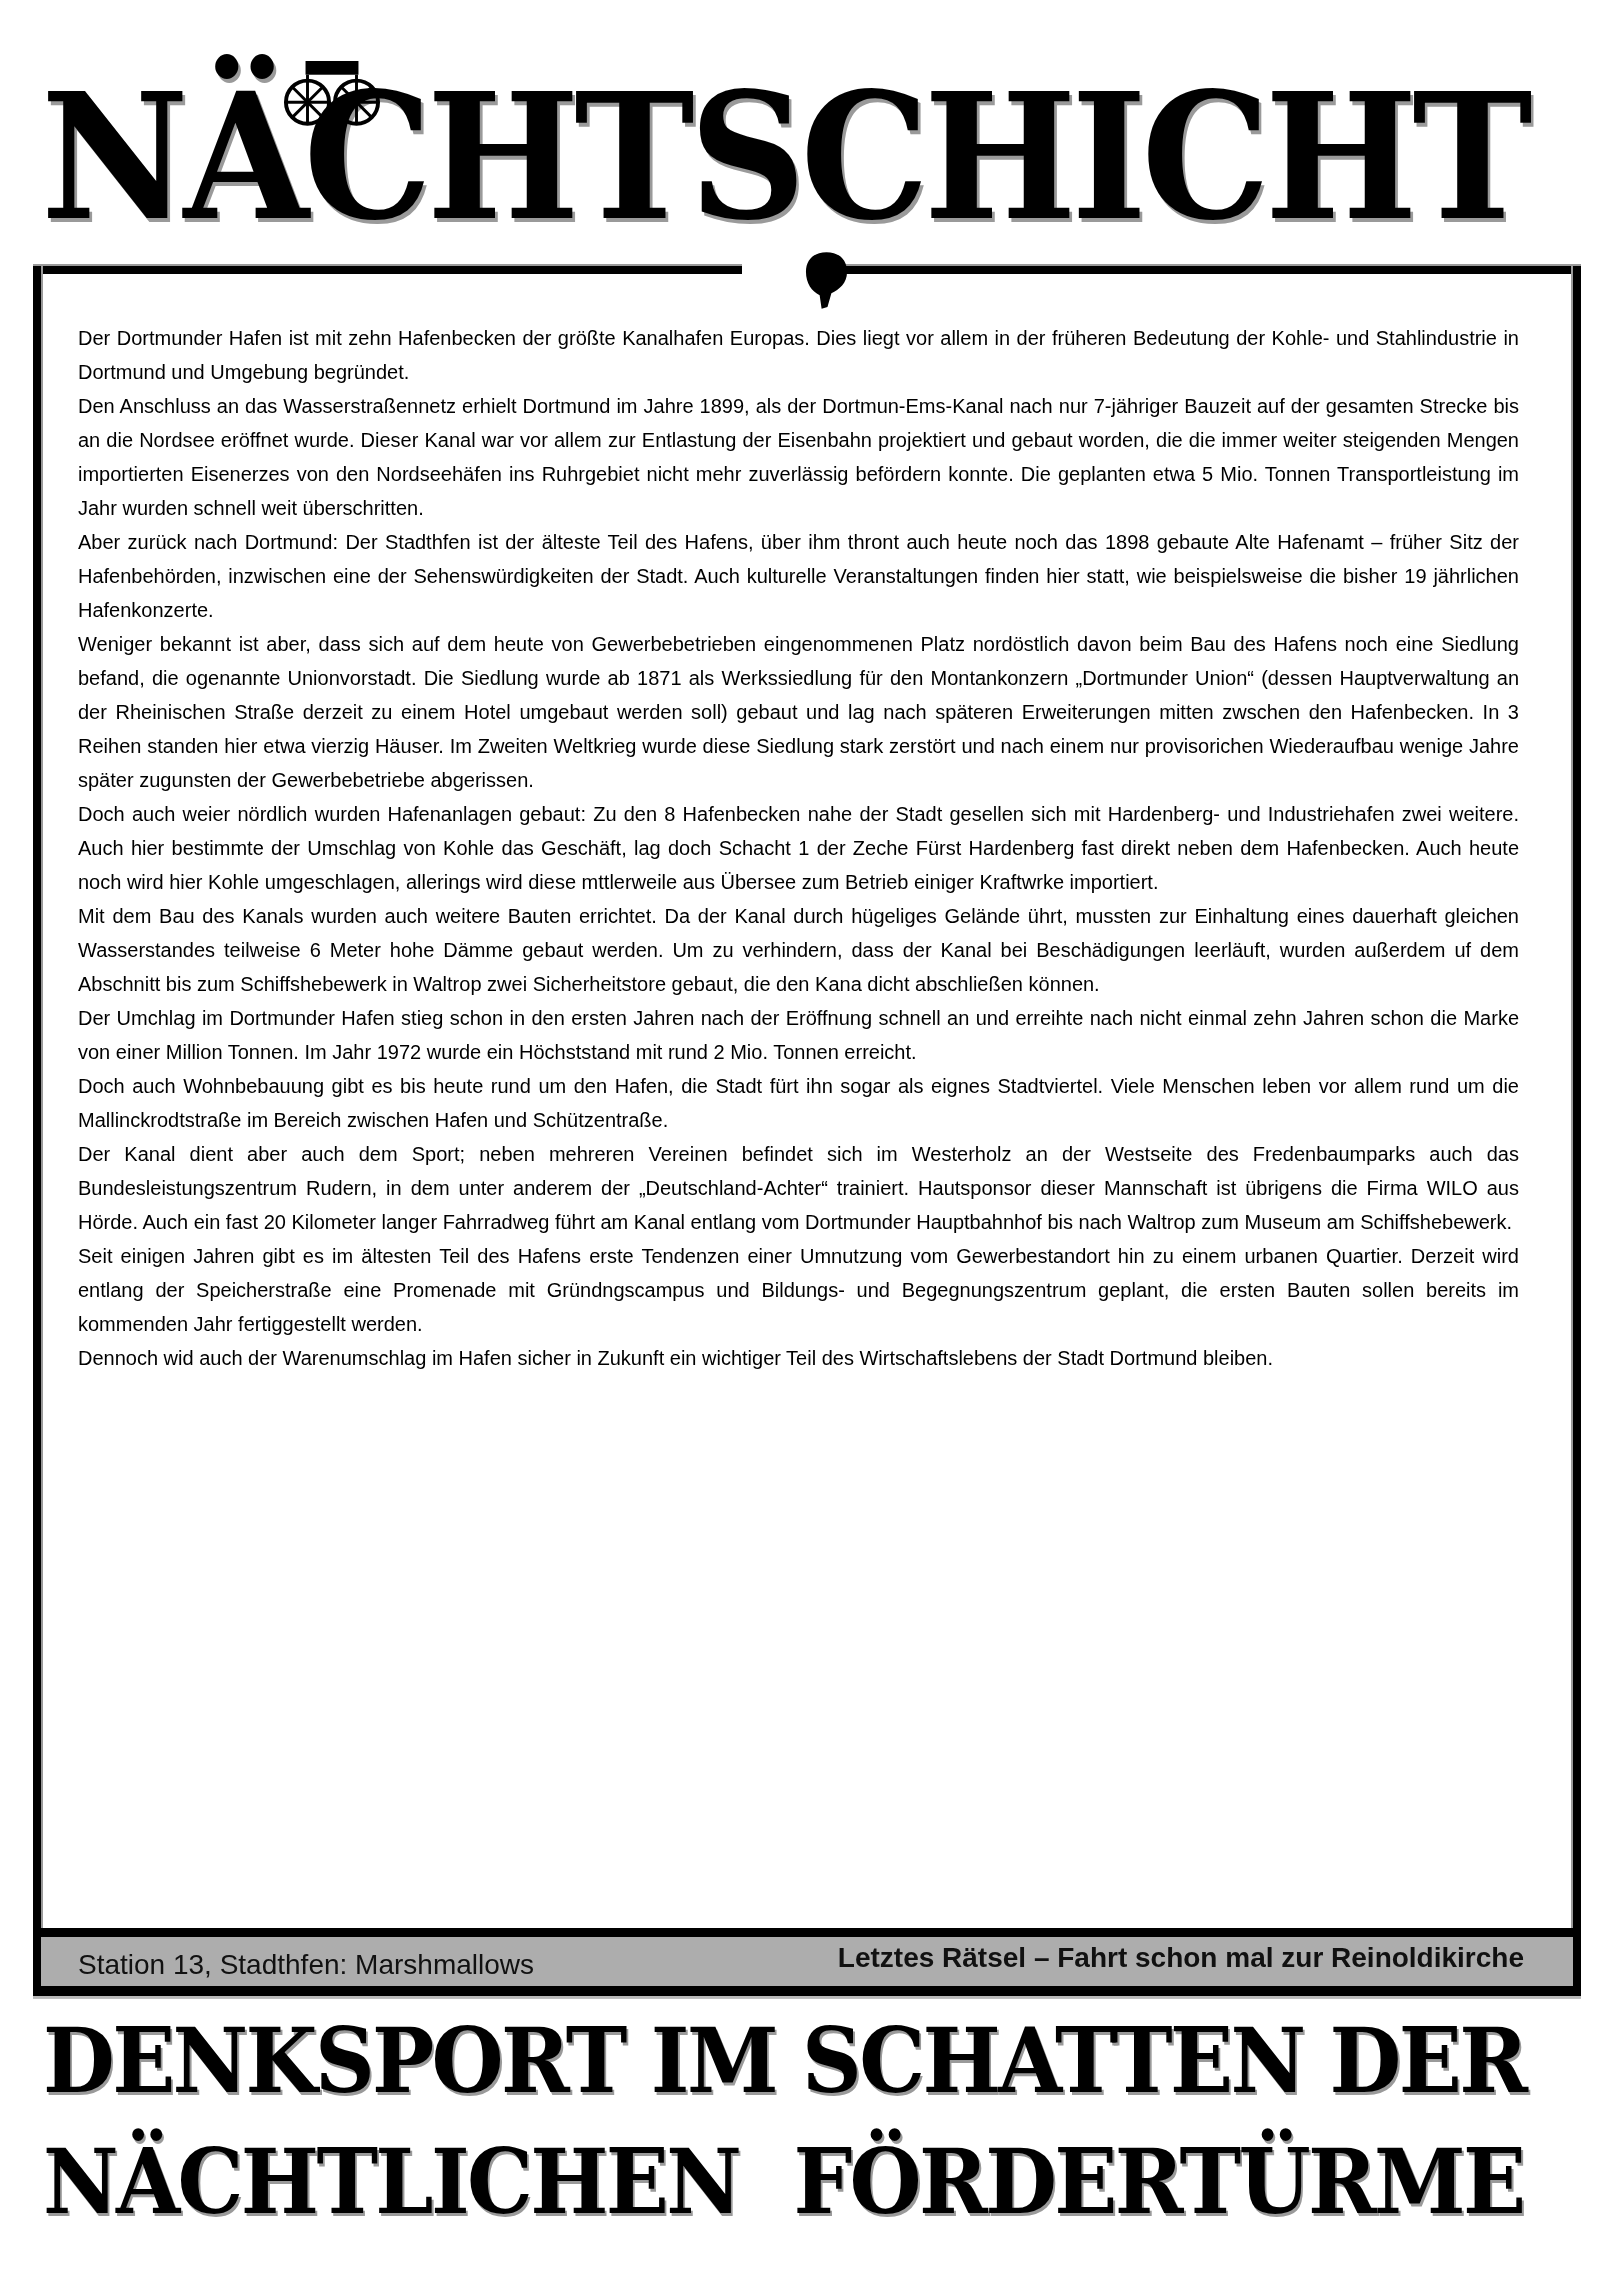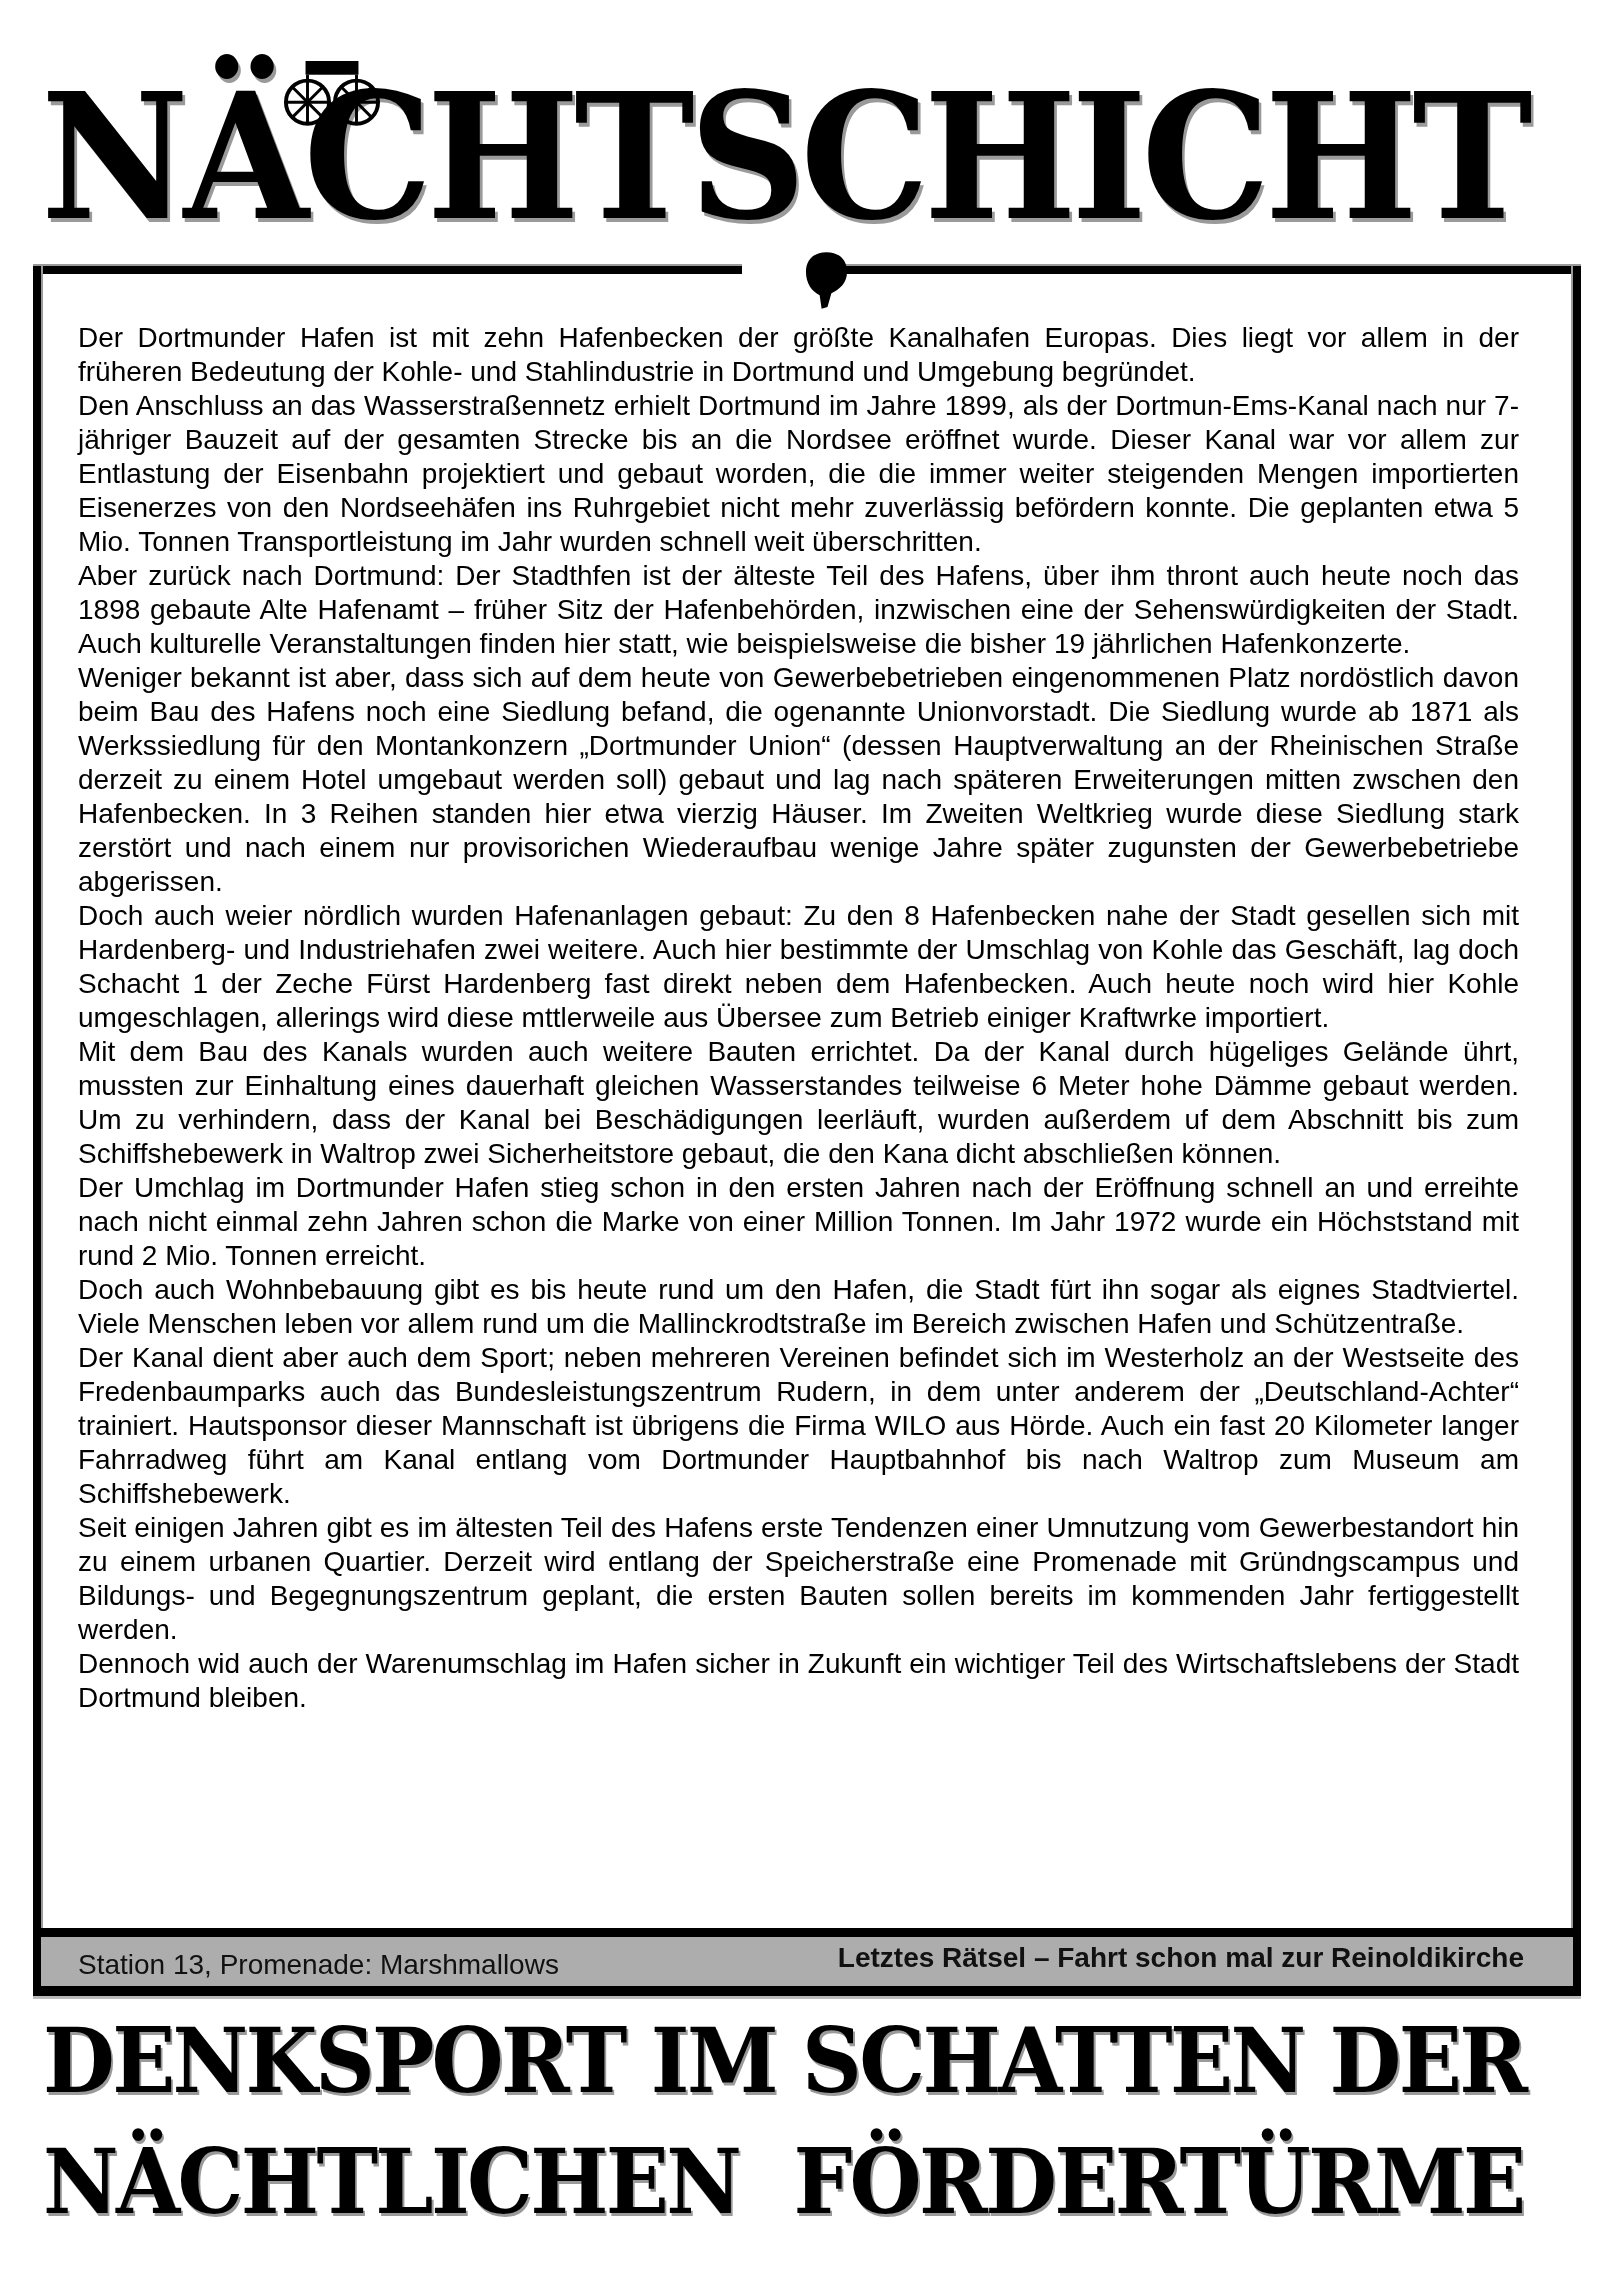--- a/index.html
+++ b/index.html
@@ -13,21 +13,21 @@
     .headframe { position: absolute; left: 237px; top: -7.8px; width: 108px; height: 98px; }
 
     .frame { position: absolute; left: 33px; top: 266px; width: 1548px; height: 1730px; }
     .frame-top-left { position: absolute; left: 0; top: 0; width: 709px; height: 7.8px; background: #000; box-shadow: 0 -2px 0 #9a9a9a; }
     .frame-top-right { position: absolute; left: 804px; top: 0; width: 744px; height: 7.8px; background: #000; box-shadow: 0 -2px 0 #9a9a9a; }
     .frame-left { position: absolute; left: 0; top: 0; width: 7.8px; height: 1730px; background: #000; box-shadow: 2px 0 0 #9a9a9a; }
     .frame-right { position: absolute; right: 0; top: 0; width: 7.8px; height: 1730px; background: #000; box-shadow: -2px 0 0 #9a9a9a; }
     .frame-bottom { position: absolute; left: 0; bottom: 0; width: 1548px; height: 9.8px; background: #000; box-shadow: 0 2.9px 0 #b8b8b8; }
     .drop-ornament { position: absolute; left: 771px; top: -15.7px; width: 45px; height: 61px; }
 
-    .content { position: absolute; left: 78px; top: 321px; width: 1441px; font-size: 28px; line-height: 34px; text-align: justify; }
+    .content { position: absolute; left: 78px; top: 321px; width: 1441px; font-size: 20px; line-height: 34px; text-align: justify; }
     .content p { margin: 0; }
 
     .footer-bar { position: absolute; left: 33px; top: 1928px; width: 1548px; height: 67px; }
     .footer-rule { position: absolute; left: 0; top: 0; width: 1548px; height: 8.8px; background: #000; }
     .footer-fill { position: absolute; left: 7.8px; top: 8.8px; width: 1532px; height: 49px; background: #adadad; }
     .footer-left { position: absolute; left: 45px; top: 19.6px; font-size: 28px; line-height: 33px; color: #111; }
     .footer-right { position: absolute; right: 57px; top: 13px; font-size: 28px; line-height: 33px; font-weight: bold; color: #111; }
 
     .bottom-heading { position: absolute; left: 43px; width: 1529px; font-family: "DejaVu Serif", serif; font-weight: 900;
       text-transform: uppercase; white-space: nowrap; text-shadow: 2px 2.9px 0 #9a9a9a; transform-origin: left center; }
@@ -82,19 +82,19 @@
   <p>Der Umchlag im Dortmunder Hafen stieg schon in den ersten Jahren nach der Eröffnung schnell an und erreihte nach nicht einmal zehn Jahren schon die Marke von einer Million Tonnen. Im Jahr 1972 wurde ein Höchststand mit rund 2 Mio. Tonnen erreicht.</p>
   <p>Doch auch Wohnbebauung gibt es bis heute rund um den Hafen, die Stadt fürt ihn sogar als eignes Stadtviertel. Viele Menschen leben vor allem rund um die Mallinckrodtstraße im Bereich zwischen Hafen und Schützentraße.</p>
   <p>Der Kanal dient aber auch dem Sport; neben mehreren Vereinen befindet sich im Westerholz an der Westseite des Fredenbaumparks auch das Bundesleistungszentrum Rudern, in dem unter anderem der „Deutschland-Achter“ trainiert. Hautsponsor dieser Mannschaft ist übrigens die Firma WILO aus Hörde. Auch ein fast 20 Kilometer langer Fahrradweg führt am Kanal entlang vom Dortmunder Hauptbahnhof bis nach Waltrop zum Museum am Schiffshebewerk.</p>
   <p>Seit einigen Jahren gibt es im ältesten Teil des Hafens erste Tendenzen einer Umnutzung vom Gewerbestandort hin zu einem urbanen Quartier. Derzeit wird entlang der Speicherstraße eine Promenade mit Gründngscampus und Bildungs- und Begegnungszentrum geplant, die ersten Bauten sollen bereits im kommenden Jahr fertiggestellt werden.</p>
   <p>Dennoch wid auch der Warenumschlag im Hafen sicher in Zukunft ein wichtiger Teil des Wirtschaftslebens der Stadt Dortmund bleiben.</p>
 </div>
 
 <div class="footer-bar">
   <div class="footer-rule"></div>
   <div class="footer-fill"></div>
-  <div class="footer-left">Station 13, Promenade: Marshmallows</div>
+  <div class="footer-left">Station 13, Stadthfen: Marshmallows</div>
   <div class="footer-right">Letztes Rätsel – Fahrt schon mal zur Reinoldikirche</div>
 </div>
 
 <div class="bottom-heading bh-line1">Denksport im Schatten der</div>
 <div class="bottom-heading bh-line2"><span>nächtlichen</span><span class="bh-gap"></span><span>Fördertürme</span></div>
 
 
 </body></html>

